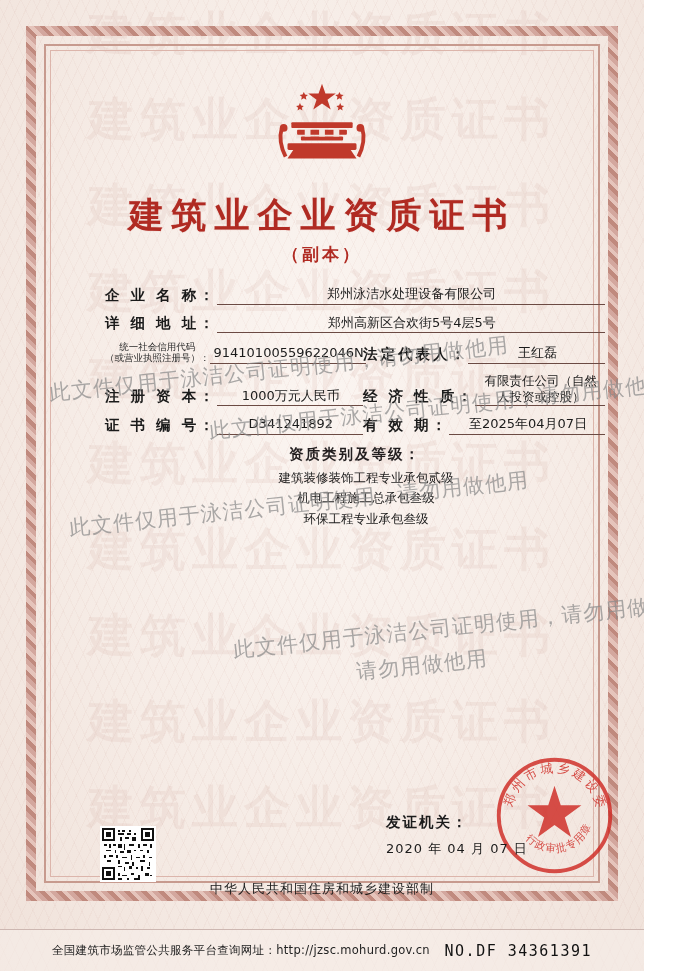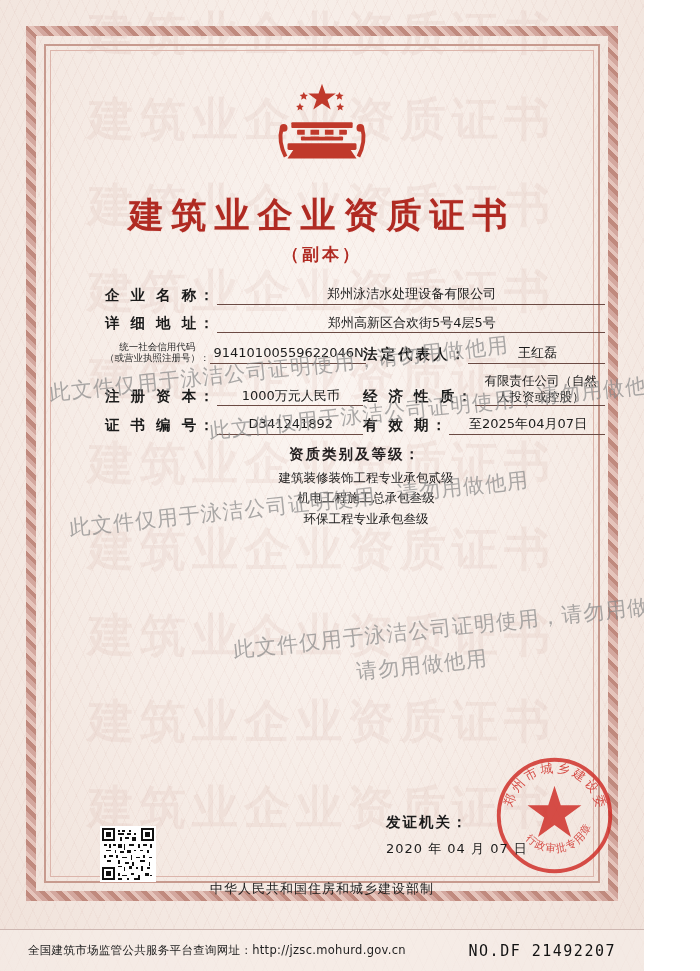--- a/index.html
+++ b/index.html
@@ -252,21 +252,21 @@
   
   .bottom-bar {
     position: absolute;
     left: 0; right: 0;
     bottom: 0;
     height: 42px;
     border-top: 1px solid #cdb7b1;
     display: flex;
     align-items: center;
     justify-content: space-between;
-    padding: 0 28px;
+    padding: 0 52px;
     box-sizing: border-box;
     background: rgba(247,239,233,0.6);
   }
   .bb-left {
     font-size: 11.5px;
     color: #222;
     letter-spacing: .3px;
   }
   .bb-right {
     font-size: 15px;
@@ -476,16 +476,16 @@
       <textPath href="#sealBottom" startOffset="14%">行政审批专用章</textPath>
     </text>
   </svg>
 
   <div class="issuer">发证机关：</div>
   <div class="issue-date">2020 年 04 月 07 日</div>
   <div class="footer-org">中华人民共和国住房和城乡建设部制</div>
 
   <div class="bottom-bar">
     <span class="bb-left">全国建筑市场监管公共服务平台查询网址：http://jzsc.mohurd.gov.cn</span>
-    <span class="bb-right">NO.DF  21492207</span>
+    <span class="bb-right">NO.DF  34361391</span>
   </div>
 
 </div>
 
 </body></html>

